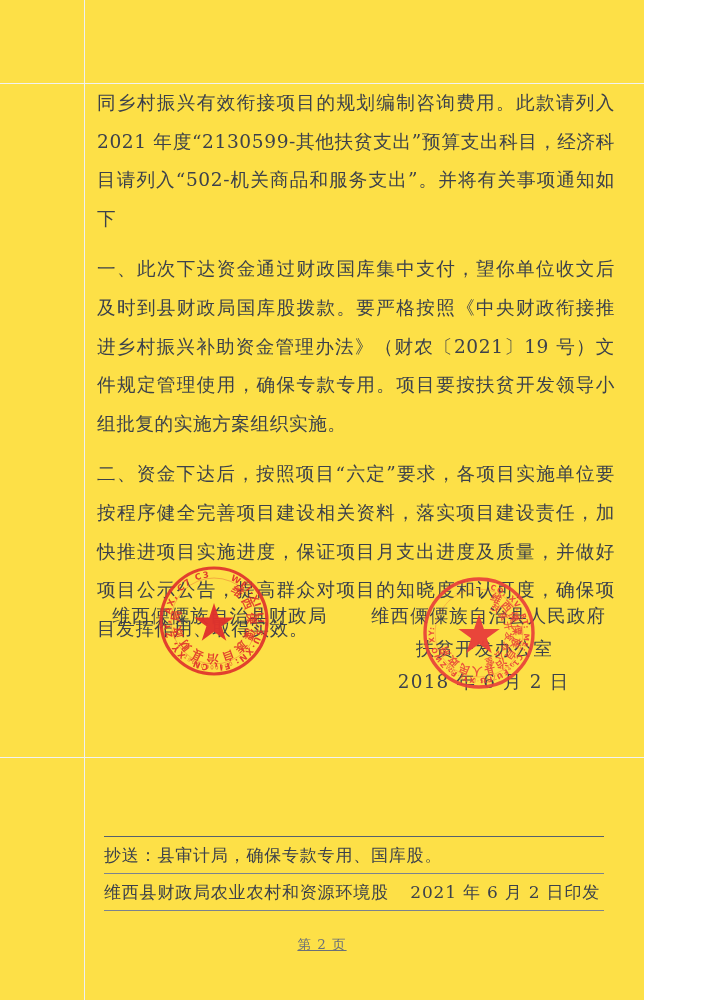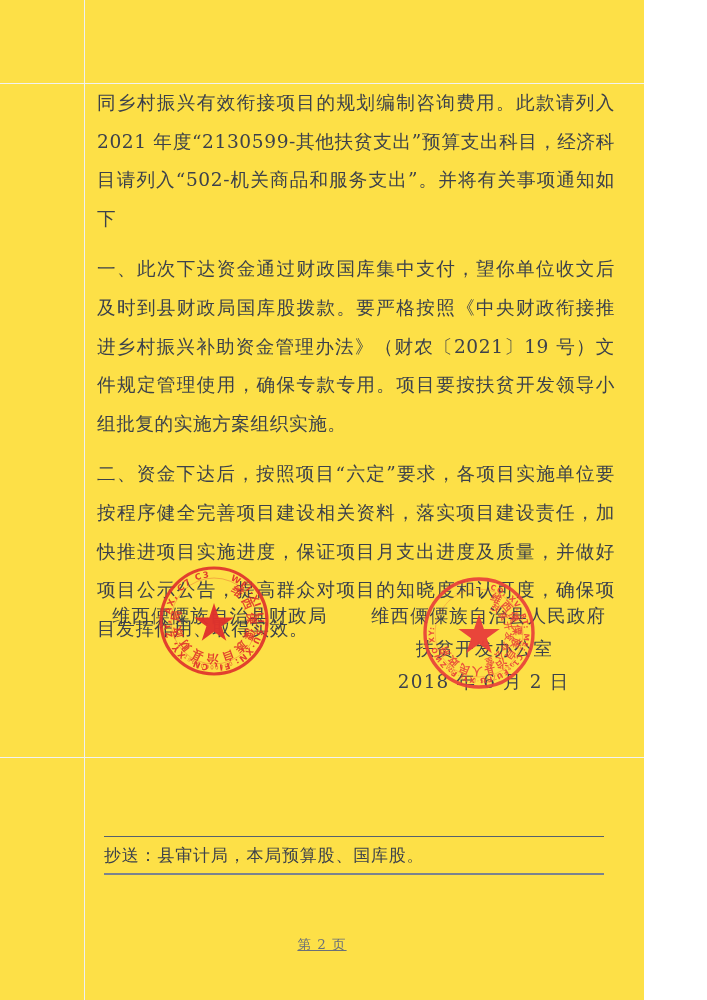--- a/index.html
+++ b/index.html
@@ -200,21 +200,25 @@
           <textPath href="#arcInR2" startOffset="7%">扶贫开发办公室</textPath>
         </text>
         <polygon fill="#e8403a" opacity="0.97" points="59,40 63.9,55 79.7,55 66.9,64.3 71.8,79.3 59,70 46.2,79.3 51.1,64.3 38.3,55 54.1,55"></polygon>
       </svg>
     </div>
   </div>
 
   <div class="footer">
     <div class="rule"></div>
     <div class="footer-row">
-      <span class="left">抄送：县审计局，本局预算股、国库股。</span>
+      <span class="left">抄送：县审计局，确保专款专用、国库股。</span>
     </div>
     <div class="rule thin"></div>
+    <div class="footer-row">
+      <span class="left">维西县财政局农业农村和资源环境股</span>
+      <span class="right">2021 年 6 月 2 日印发</span>
+    </div>
     <div class="rule thin"></div>
   </div>
 
   <div class="page-num">第 2 页</div>
 
 </div>
 
 </body></html>

